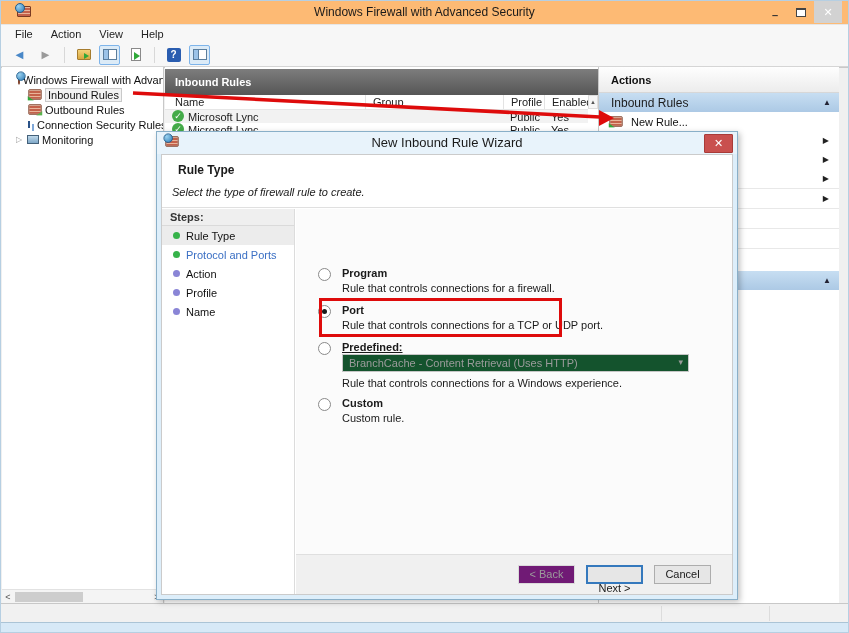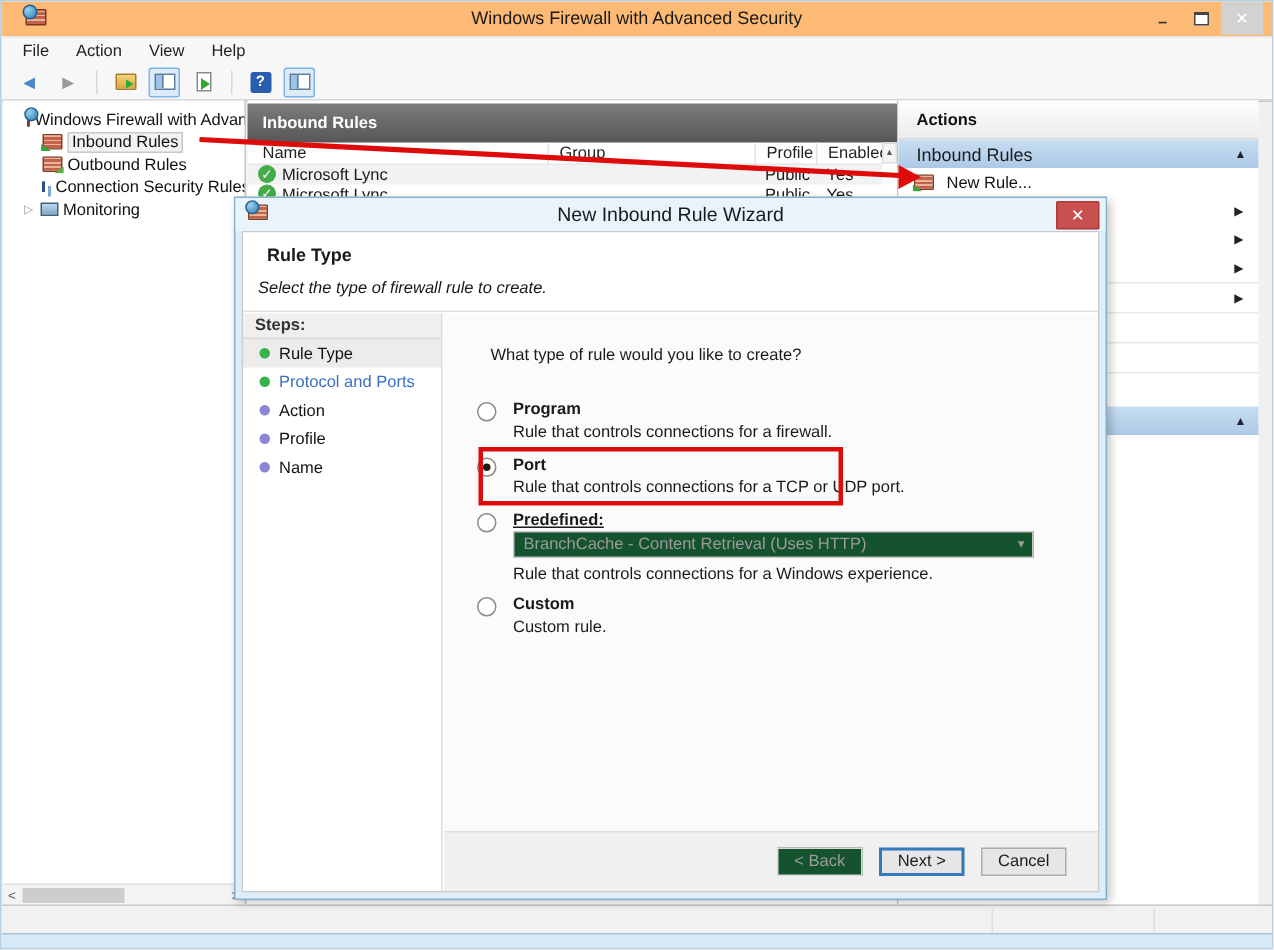--- a/index.html
+++ b/index.html
@@ -134,22 +134,22 @@
   .radio { position:absolute; width:13px; height:13px; border:1px solid #8A8A8A; border-radius:50%; background:#fff; }
   .radio.checked::after { content:""; position:absolute; left:3px; top:3px; width:5px; height:5px; border-radius:50%; background:#1a1a1a; }
   .opt-label { position:absolute; font-weight:bold; }
   .opt-desc { position:absolute; color:#1a1a1a; }
   .combo { position:absolute; left:46px; top:145px; width:347px; height:18px; background:#14532d;
            border:1px solid #C6C6C6; color:#9B9B9B; padding:2px 18px 0 6px; overflow:hidden; white-space:nowrap; }
   .combo .chev { position:absolute; right:5px; top:2px; color:#9B9B9B; font-size:9px; }
   .btn-strip { position:absolute; left:0; right:0; top:345px; bottom:0; background:#F0F0F0; border-top:1px solid #DFDFDF; }
   .wiz-btn { position:absolute; top:10px; width:57px; height:19px; text-align:center; padding-top:2px;
              background:#E6E6E6; border:1px solid #ADADAD; color:#1a1a1a; }
-  .wiz-btn.disabled { background:#14532d; border-color:#DADADA; color:#9C9C9C; }
-  .wiz-btn.focused { border:2px solid #3579BD; padding-top:1px; }
+  .wiz-btn.disabled { background:#701a75; border-color:#DADADA; color:#9C9C9C; }
+  .wiz-btn.focused { border:2px solid #3579BD; padding-top:15px; }
   .btn-back { left:222px; } .btn-next { left:290px; } .btn-cancel { left:358px; }
 
   
   .annot-svg { position:absolute; left:0; top:0; width:849px; height:633px; z-index:15; pointer-events:none; }
   .annot-rect { position:absolute; left:318px; top:297px; width:243px; height:39px;
                 border:3px solid #DE0B0B; z-index:20; pointer-events:none; }
 </style>
 </head>
 <body>
 
@@ -332,21 +332,20 @@
           <span class="bullet purple"></span>
           <span class="s-lbl">Profile</span>
         </div>
         <div class="step">
           <span class="bullet purple"></span>
           <span class="s-lbl">Name</span>
         </div>
       </div>
 
       <div class="content-panel">
-        <div class="question">What type of rule would you like to create?</div>
 
         <div class="radio" style="left:22px; top:59px;"></div>
         <div class="opt-label" style="left:46px; top:58px;">Program</div>
         <div class="opt-desc" style="left:46px; top:73px;">Rule that controls connections for a firewall.</div>
 
         <div class="radio checked" style="left:22px; top:96px;"></div>
         <div class="opt-label" style="left:46px; top:95px;">Port</div>
         <div class="opt-desc" style="left:46px; top:110px;">Rule that controls connections for a TCP or UDP port.</div>
 
         <div class="radio" style="left:22px; top:133px;"></div>

